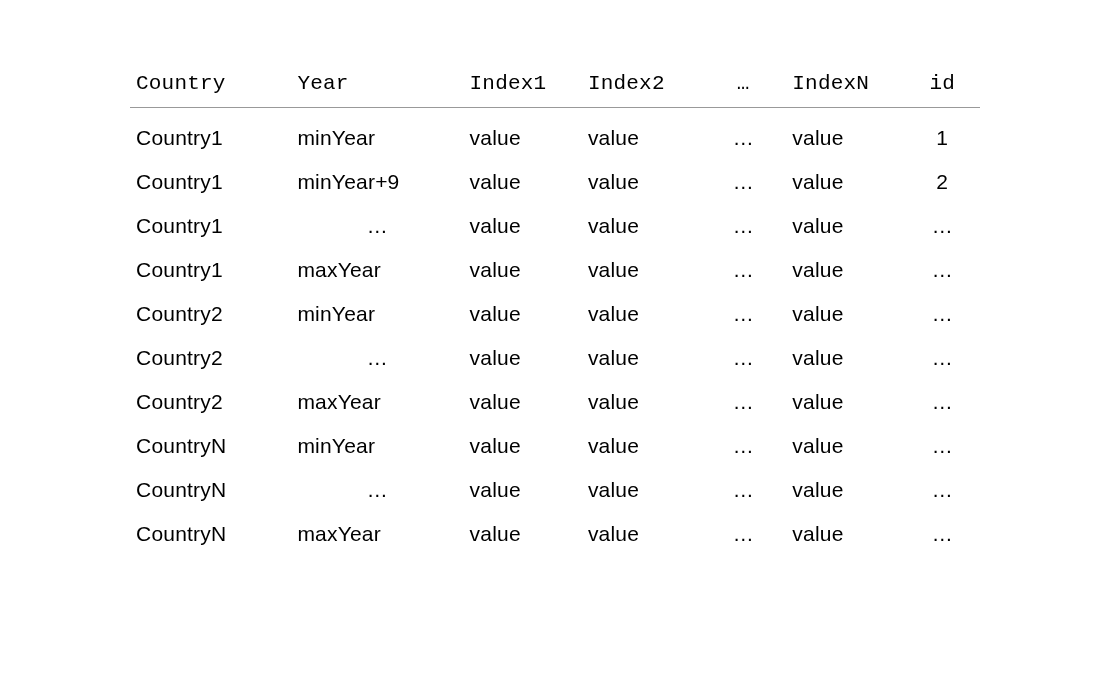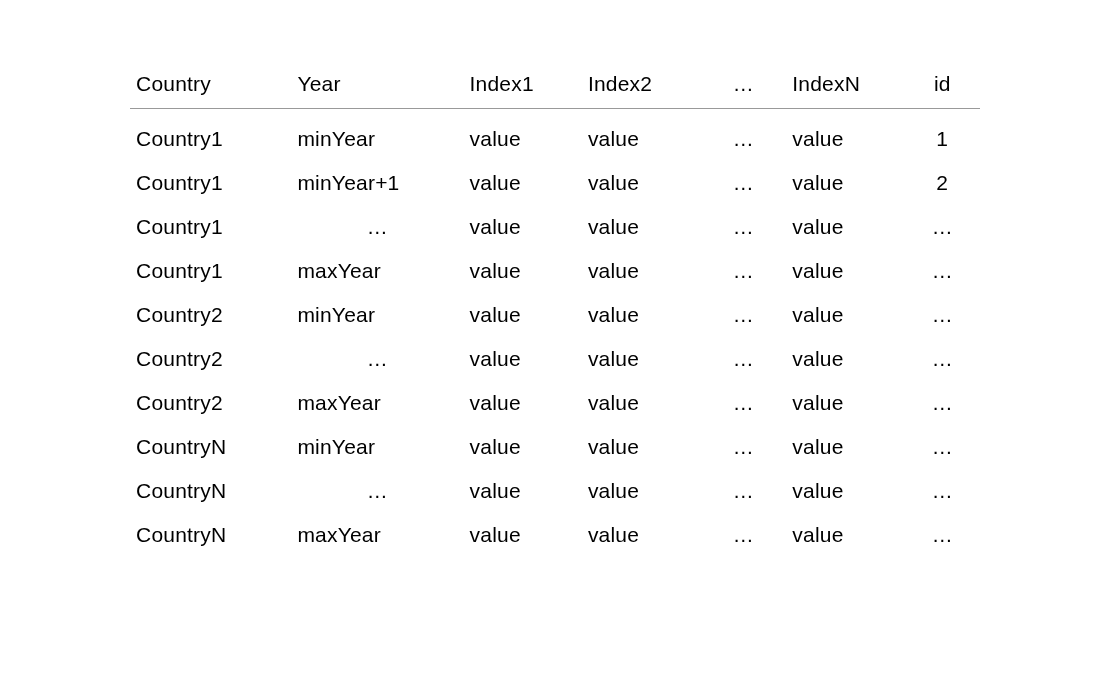--- a/index.html
+++ b/index.html
@@ -27,20 +27,21 @@
       font-weight: 400;
       padding: 10px 6px 10px 6px;
       white-space: nowrap;
     }
     thead th {
       padding-top: 12px;
       padding-bottom: 12px;
     }
     thead tr {
       border-bottom: 1px solid #999999;
+      font-family: Liberation Mono, monospace;
     }
     tbody tr:first-child td {
       padding-top: 18px;
     }
     .col-country { width: 150px; }
     .col-year    { width: 160px; }
     .col-index1  { width: 110px; }
     .col-index2  { width: 110px; }
     .col-dots    { width: 80px; text-align: center; }
     .col-indexn  { width: 110px; }
@@ -76,21 +77,21 @@
       <td>Country1</td>
       <td>minYear</td>
       <td>value</td>
       <td>value</td>
       <td class="center">…</td>
       <td>value</td>
       <td class="center">1</td>
     </tr>
     <tr>
       <td>Country1</td>
-      <td>minYear+1</td>
+      <td>minYear+9</td>
       <td>value</td>
       <td>value</td>
       <td class="center">…</td>
       <td>value</td>
       <td class="center">2</td>
     </tr>
     <tr>
       <td>Country1</td>
       <td class="center">…</td>
       <td>value</td>

